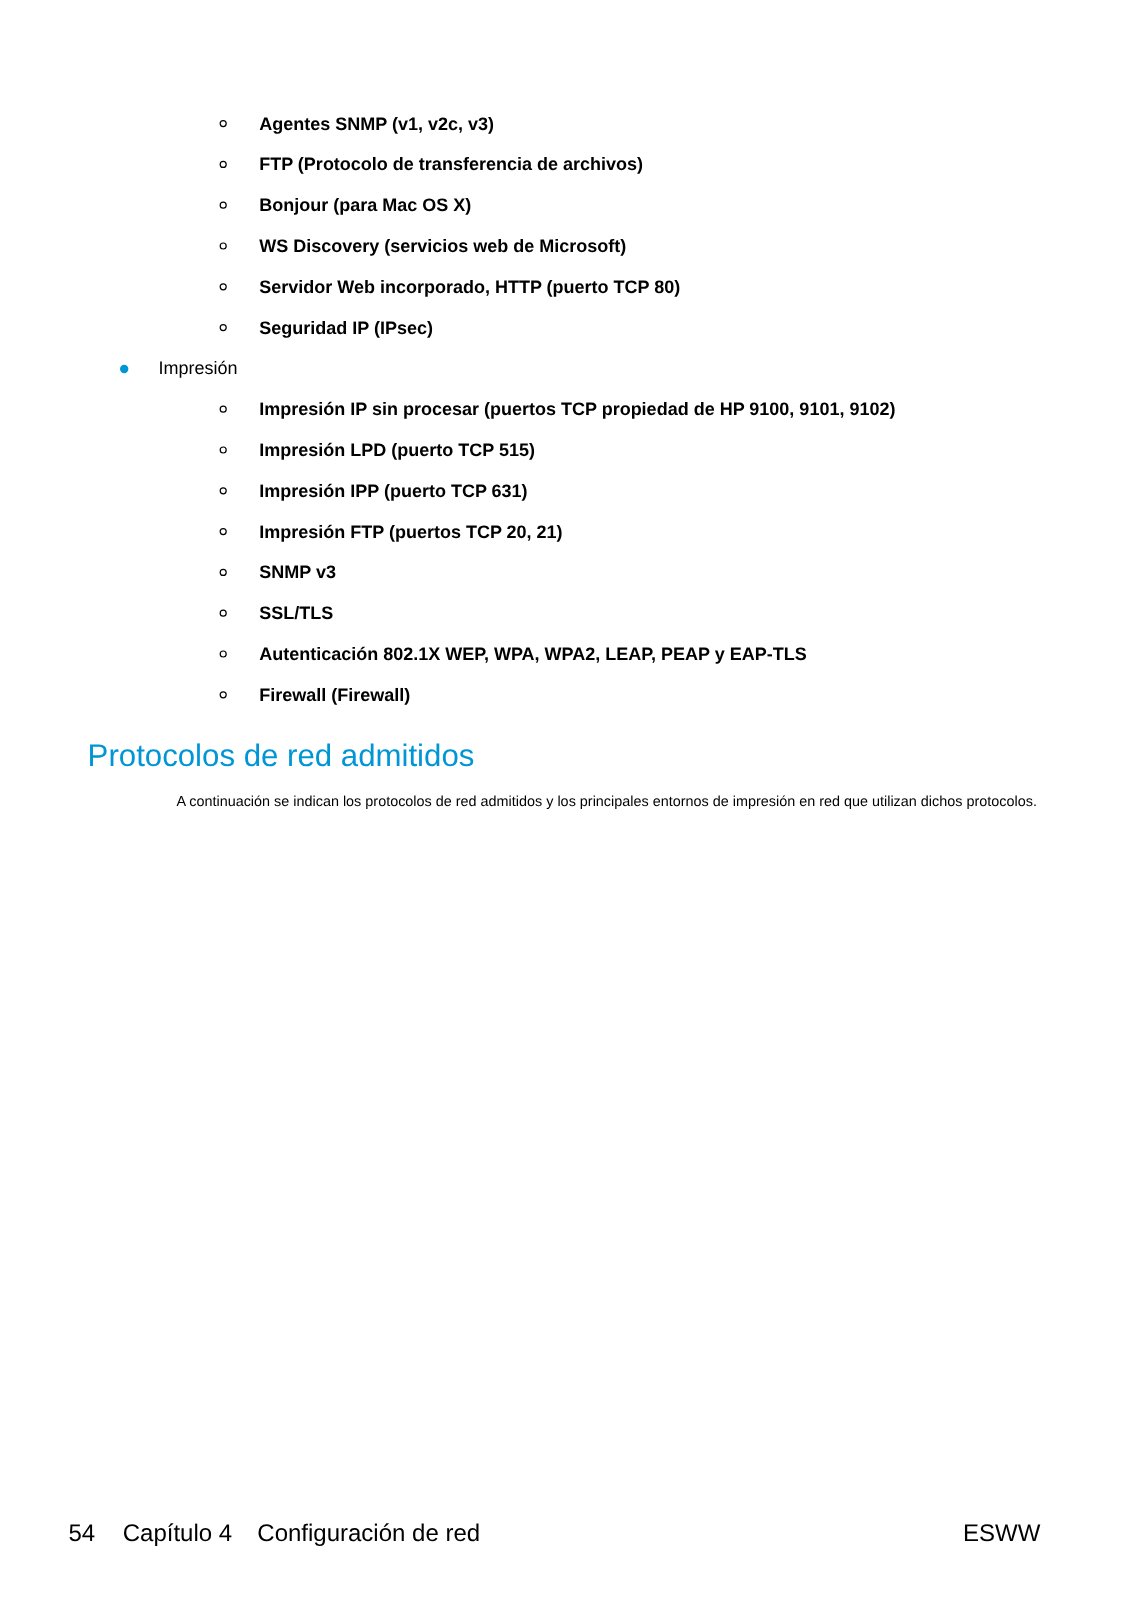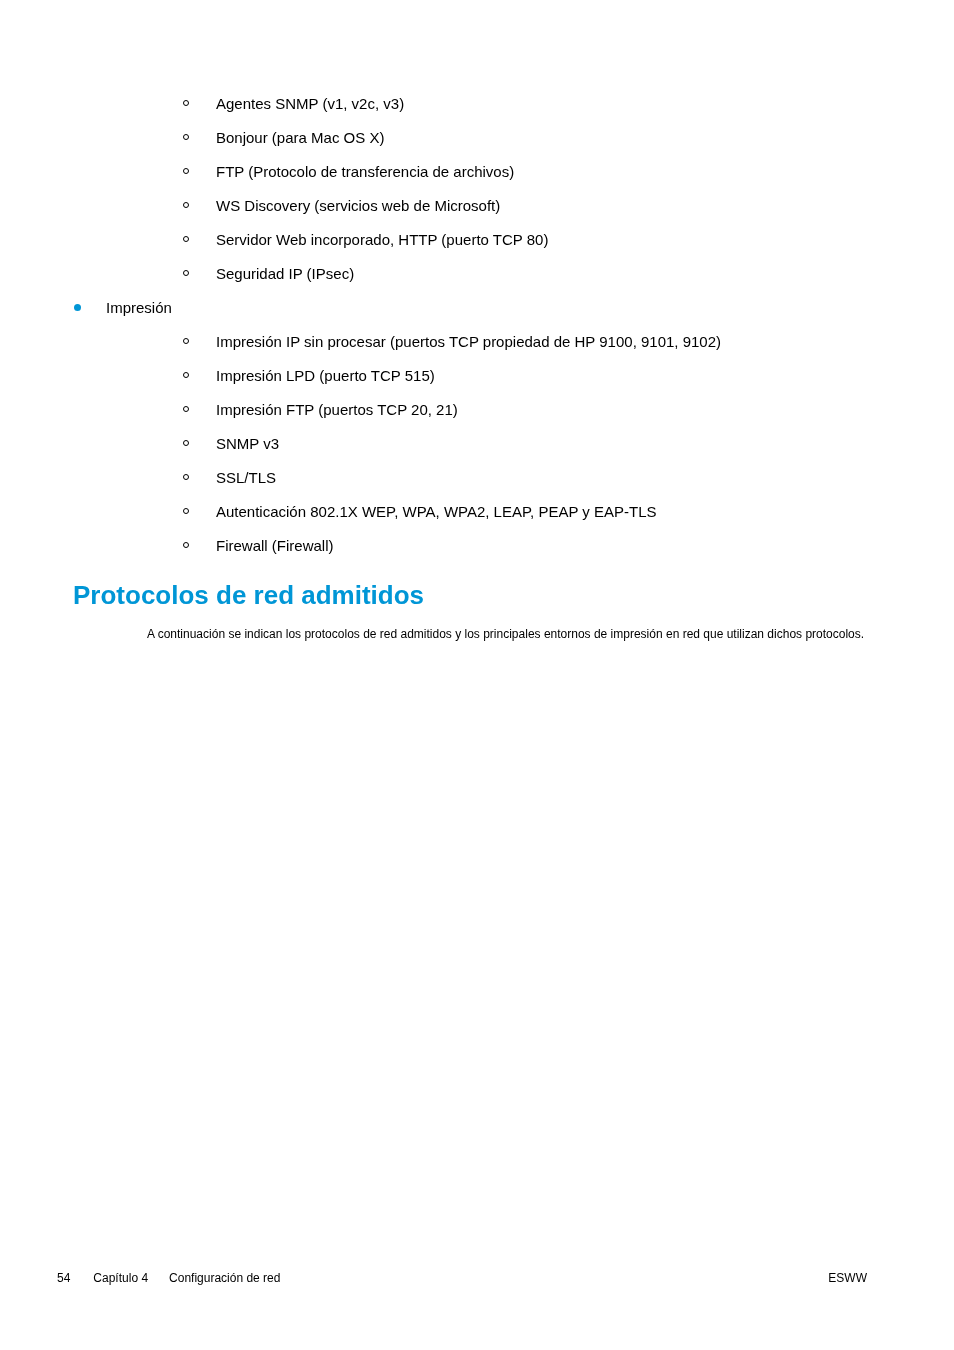--- a/index.html
+++ b/index.html
@@ -23,22 +23,22 @@
     padding: 96px 0 6px 0;
   }
   ul.bullet-area li {
     display: flex;
     align-items: flex-start;
     font-size: 15px;
     line-height: 15px;
     margin-bottom: 19px;
     white-space: nowrap;
   }
-  li.sub { padding-left: 183px; }
-  li.main { padding-left: 74px; }
+  li.sub { padding-left: 183px; font-weight: bold; }
+  li.main { padding-left: 100px; }
   .bullet {
     flex: 0 0 auto;
     border-radius: 50%;
     display: inline-block;
   }
   li.sub .bullet {
     width: 4px;
     height: 4px;
     border: 1.2px solid #000000;
     margin-top: 4px;
@@ -49,62 +49,62 @@
     height: 7px;
     background: var(--accent, #0096d6);
     margin-top: 4px;
     margin-right: 25px;
   }
   
   h1.section-heading {
     margin: 0 0 0 73px;
     font-size: 26px;
     line-height: 34px;
-    font-weight: bold;
+    font-weight: normal;
     color: var(--accent, #0096d6);
     letter-spacing: 0;
   }
   p.section-intro {
     margin: 13px 0 0 147px;
     width: 732px;
     font-size: 12px;
     line-height: 19px;
   }
   
   .footer {
     position: absolute;
     top: 1271px;
     left: 57px;
     right: 87px;
     display: flex;
     align-items: baseline;
-    font-size: 12px;
+    font-size: 20px;
     line-height: 15px;
   }
   .footer .gap-a { display: inline-block; width: 23px; }
   .footer .gap-b { display: inline-block; width: 21px; }
   .footer .spacer { flex: 1 1 auto; }
 </style>
 </head>
 <body>
 
 <div class="page" style="--accent: #0096d6; --body-text: #000000;">
 
   <ul class="bullet-area">
       <li class="sub">
         <span class="bullet"></span>
         <span>Agentes SNMP (v1, v2c, v3)</span>
       </li>
       <li class="sub">
         <span class="bullet"></span>
-        <span>Bonjour (para Mac OS X)</span>
+        <span>FTP (Protocolo de transferencia de archivos)</span>
       </li>
       <li class="sub">
         <span class="bullet"></span>
-        <span>FTP (Protocolo de transferencia de archivos)</span>
+        <span>Bonjour (para Mac OS X)</span>
       </li>
       <li class="sub">
         <span class="bullet"></span>
         <span>WS Discovery (servicios web de Microsoft)</span>
       </li>
       <li class="sub">
         <span class="bullet"></span>
         <span>Servidor Web incorporado, HTTP (puerto TCP 80)</span>
       </li>
       <li class="sub">
@@ -115,20 +115,24 @@
         <span class="bullet"></span>
         <span>Impresión</span>
       </li>
       <li class="sub">
         <span class="bullet"></span>
         <span>Impresión IP sin procesar (puertos TCP propiedad de HP 9100, 9101, 9102)</span>
       </li>
       <li class="sub">
         <span class="bullet"></span>
         <span>Impresión LPD (puerto TCP 515)</span>
+      </li>
+      <li class="sub">
+        <span class="bullet"></span>
+        <span>Impresión IPP (puerto TCP 631)</span>
       </li>
       <li class="sub">
         <span class="bullet"></span>
         <span>Impresión FTP (puertos TCP 20, 21)</span>
       </li>
       <li class="sub">
         <span class="bullet"></span>
         <span>SNMP v3</span>
       </li>
       <li class="sub">

